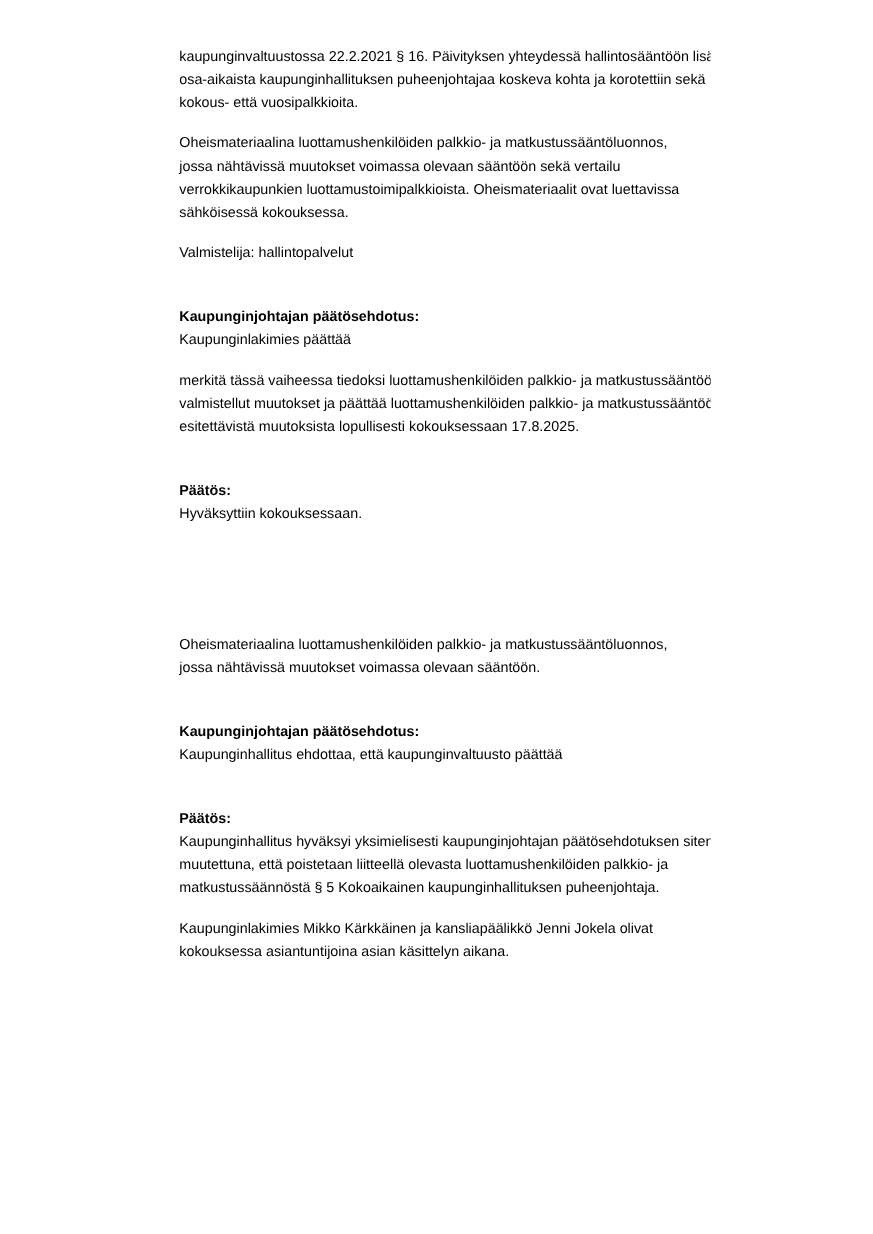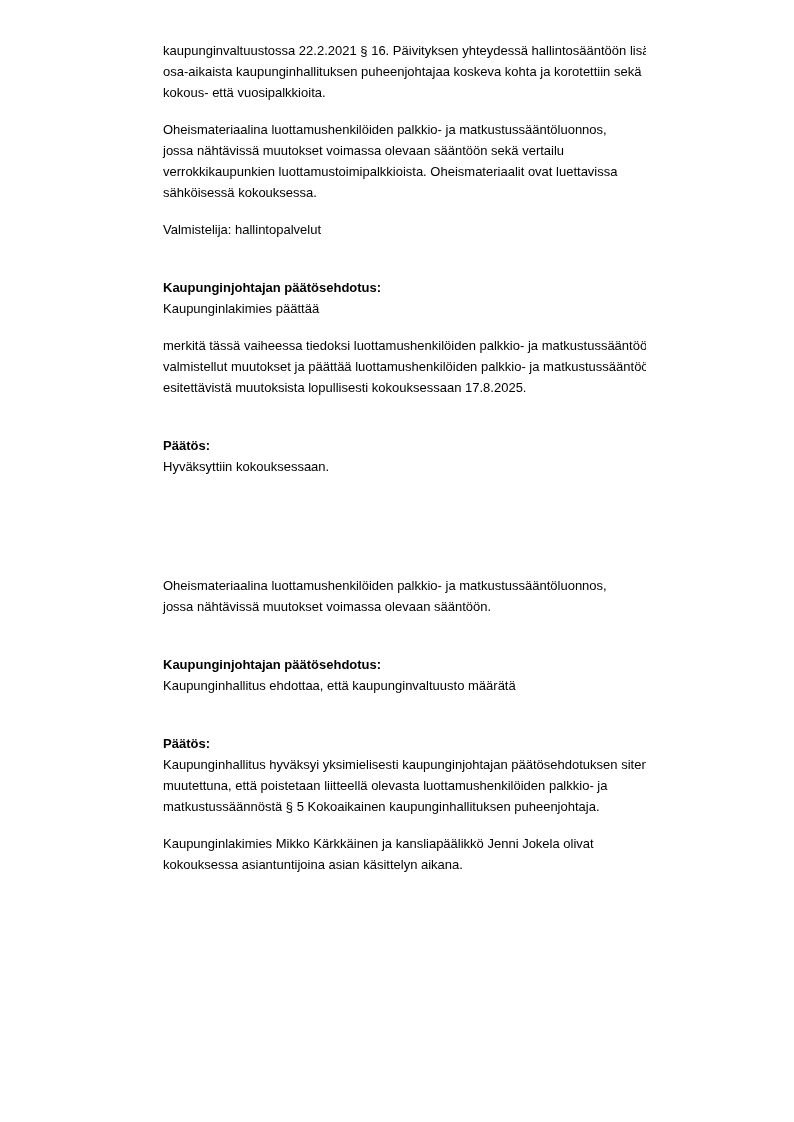--- a/index.html
+++ b/index.html
@@ -69,21 +69,21 @@
     </p>
 
   </div>
 
 
   <div class="block body-block-2">
     <p class="para">Oheismateriaalina luottamushenkilöiden palkkio- ja matkustussääntöluonnos,
 jossa nähtävissä muutokset voimassa olevaan sääntöön.</p>
 
     <p class="para">
-      <strong class="bold-line">Kaupunginjohtajan päätösehdotus:</strong><span>Kaupunginhallitus ehdottaa, että kaupunginvaltuusto määrätä</span>
+      <strong class="bold-line">Kaupunginjohtajan päätösehdotus:</strong><span>Kaupunginhallitus ehdottaa, että kaupunginvaltuusto päättää</span>
     </p>
 
 
     <p class="para">
       <strong class="bold-line">Päätös:</strong><span style="white-space: pre-line;">Kaupunginhallitus hyväksyi yksimielisesti kaupunginjohtajan päätösehdotuksen siten
 muutettuna, että poistetaan liitteellä olevasta luottamushenkilöiden palkkio- ja
 matkustussäännöstä § 5 Kokoaikainen kaupunginhallituksen puheenjohtaja.</span>
     </p>
 
     <p class="para">Kaupunginlakimies Mikko Kärkkäinen ja kansliapäälikkö Jenni Jokela olivat

